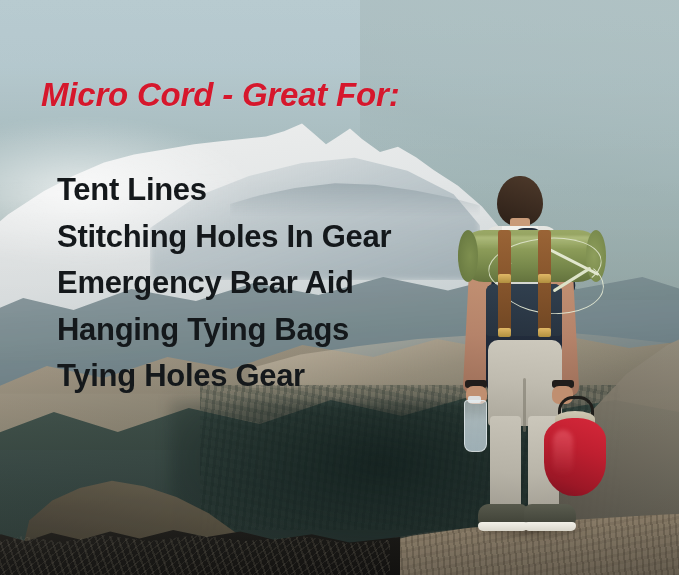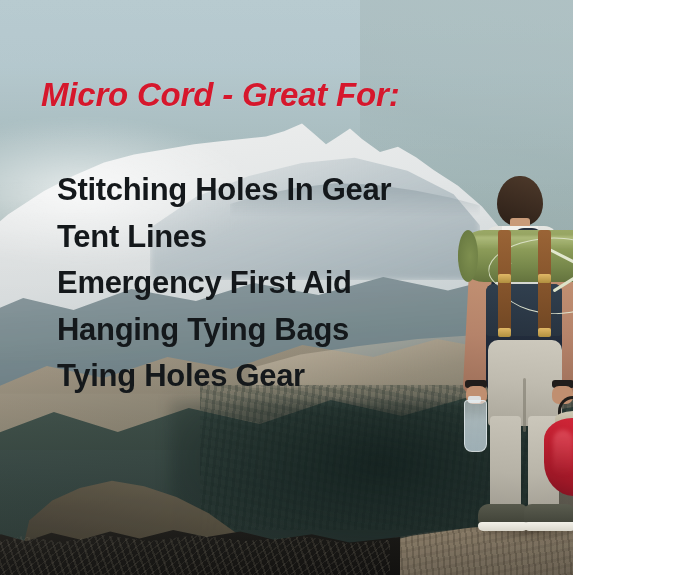--- a/index.html
+++ b/index.html
@@ -7,21 +7,21 @@
     margin: 0;
     padding: 0;
     background: #ffffff;
   }
   body {
     font-family: "Liberation Sans", sans-serif;
   }
 
   #poster {
     position: relative;
-    width: 573px;
+    width: 679px;
     height: 575px;
     overflow: hidden;
     background: #b9ccd2;
   }
 
   
   .scene {
     position: absolute;
     inset: 0;
     overflow: hidden;
@@ -560,21 +560,21 @@
     <div class="sack-handle"></div>
     <div class="sack-top"></div>
     <div class="sack"></div>
     <div class="sack-hi"></div>
   </div>
 
   <div class="text-layer">
     <h1 class="headline">Micro Cord - Great For:</h1>
 
     <ul class="benefit-list">
+      <li class="benefit-item">Tent Lines</li>
       <li class="benefit-item">Stitching Holes In Gear</li>
-      <li class="benefit-item">Tent Lines</li>
-      <li class="benefit-item">Emergency First Aid</li>
+      <li class="benefit-item">Emergency Bear Aid</li>
       <li class="benefit-item">Hanging Tying Bags</li>
       <li class="benefit-item">Tying Holes Gear</li>
     </ul>
   </div>
 
 </div>
 
 </body></html>

